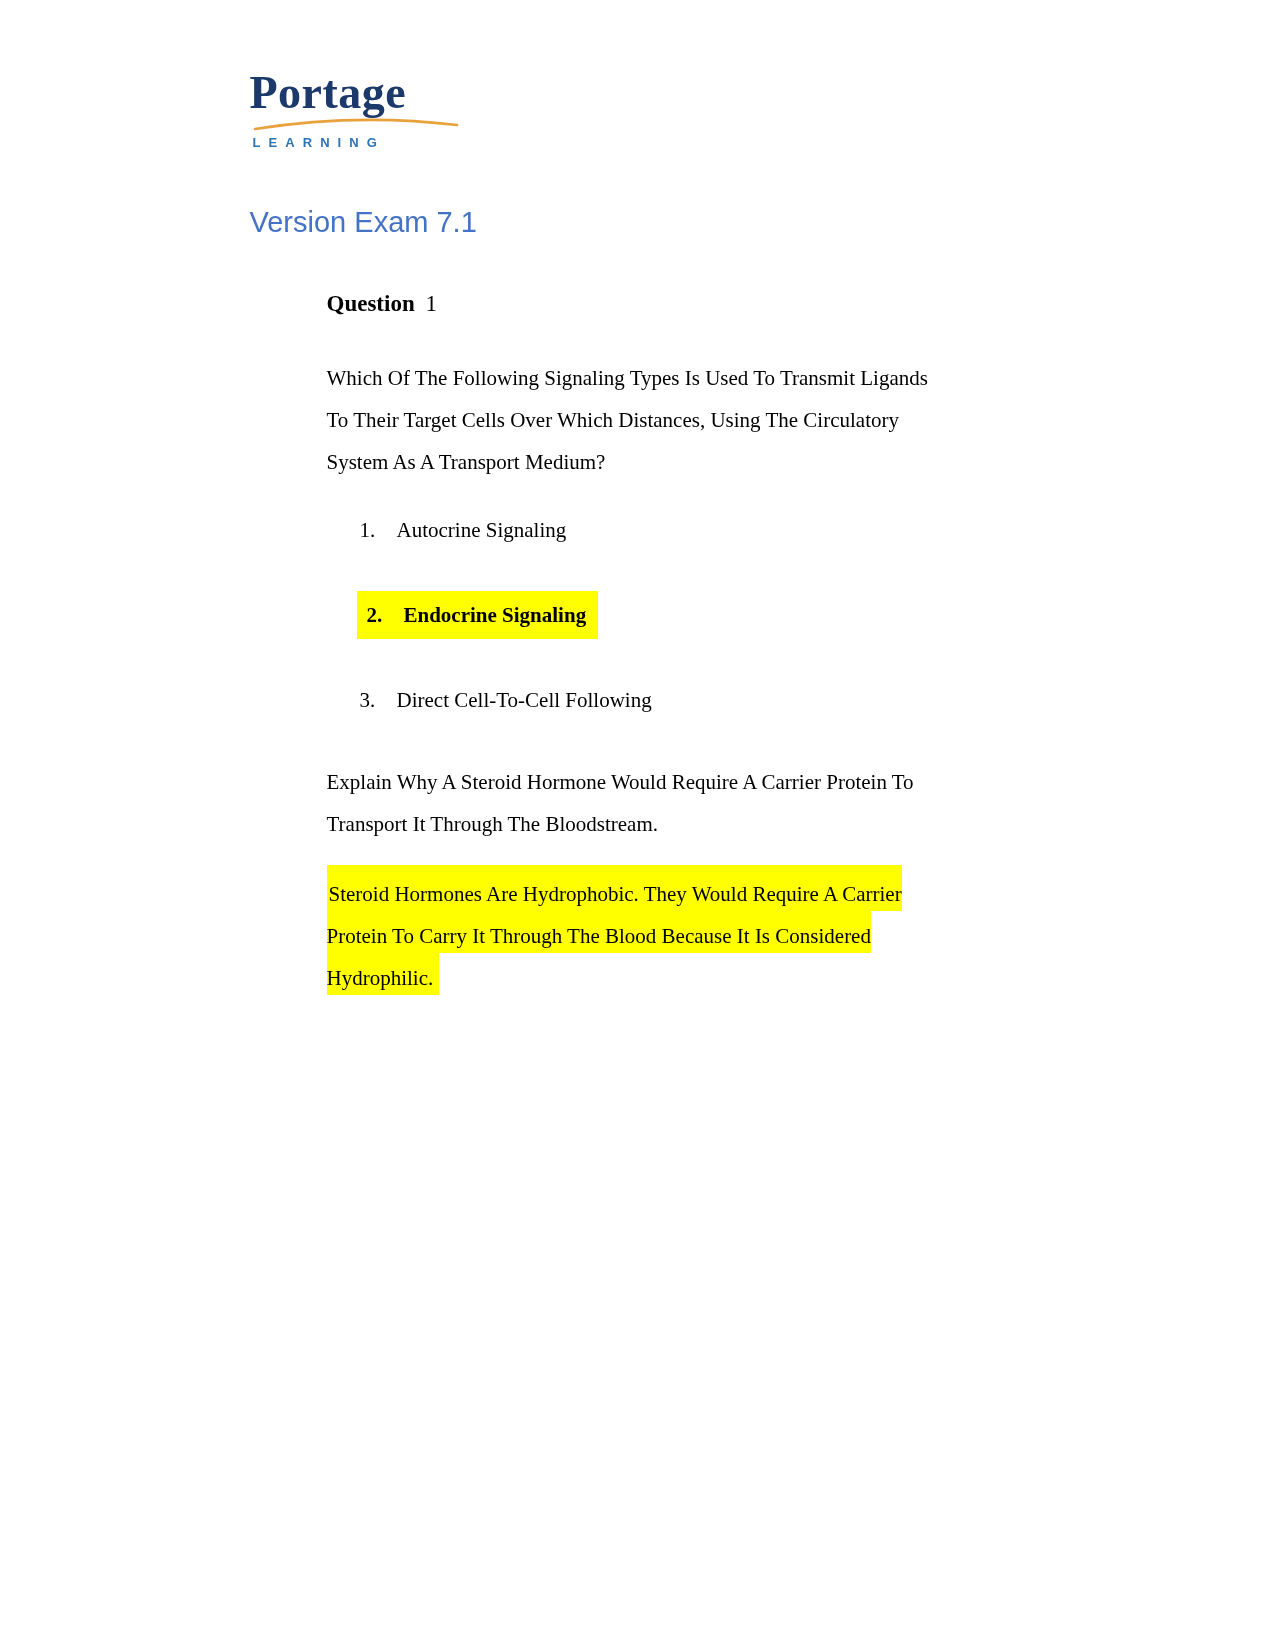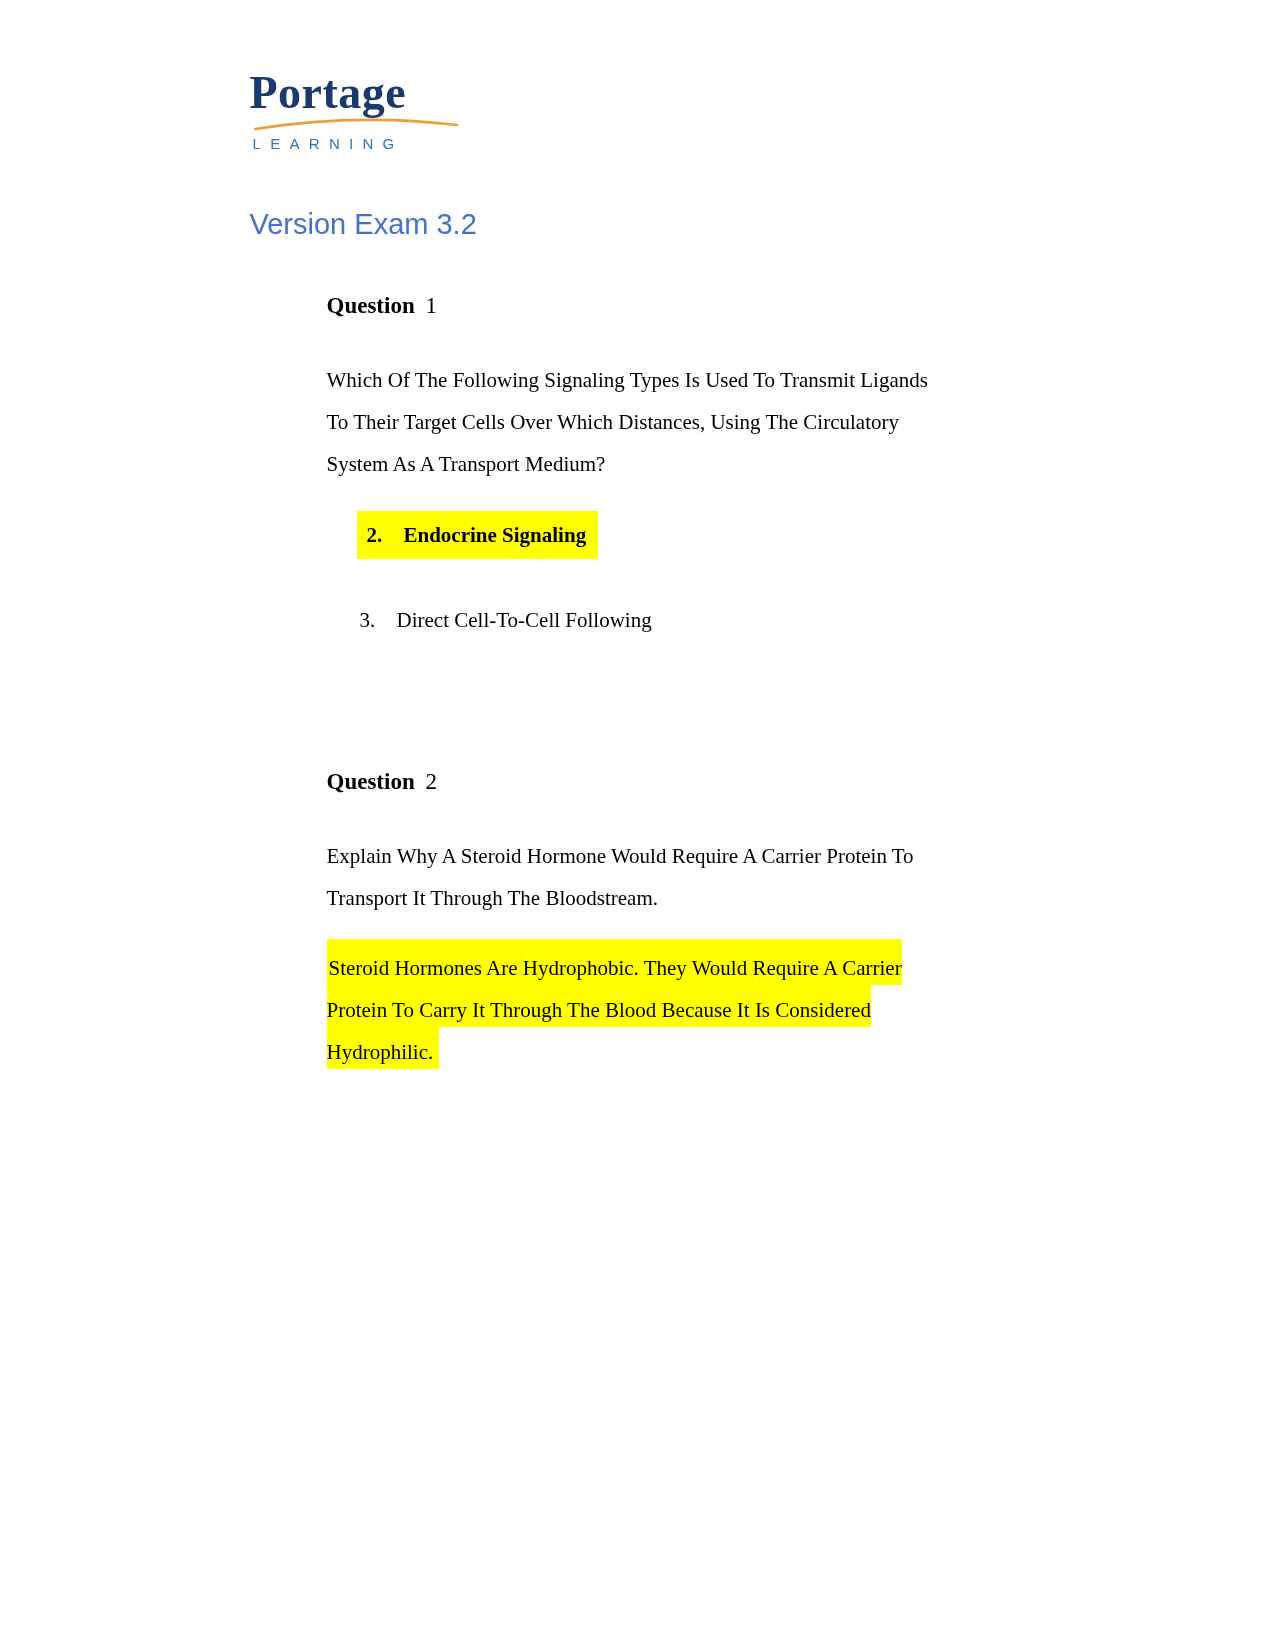--- a/index.html
+++ b/index.html
@@ -11,21 +11,21 @@
   }
 
   
   .logo { margin:70px 0 0 140px; width:215px; }
   .logo-word {
     font-family:"Liberation Serif", serif; font-weight:700; font-size:46px;
     line-height:1; color:var(--logo-navy, #1B3A6B); letter-spacing:0.5px;
   }
   .logo-swoosh { display:block; margin:2px 0 0 2px; }
   .logo-sub {
-    font-family:"Liberation Sans", sans-serif; font-size:15px; font-weight:400;
+    font-family:"Liberation Sans", sans-serif; font-size:13px; font-weight:700;
     color:var(--logo-blue, #2D74B5); letter-spacing:0.62em; margin:3px 0 0 3px;
     white-space:nowrap;
   }
 
   
   .doc-title {
     margin:56px 0 0 140px;
     font-family:"Liberation Sans", sans-serif; font-weight:400; font-size:29px;
     color:var(--accent-blue, #4472C4);
   }
@@ -60,50 +60,49 @@
 <div class="page">
 
   <header class="logo">
     <div class="logo-word">Portage</div>
     <svg class="logo-swoosh" width="208" height="14" viewBox="0 0 208 14" aria-hidden="true">
       <path d="M3 11 Q 104 -5 205 7" fill="none" stroke="var(--logo-gold, #E9A23B)" stroke-width="2.6" stroke-linecap="round"></path>
     </svg>
     <div class="logo-sub">LEARNING</div>
   </header>
 
-  <h1 class="doc-title">Version Exam 3.2</h1>
+  <h1 class="doc-title">Version Exam 7.1</h1>
 
   <main class="content">
 
     <h2 class="q-heading">
       <span class="q-label">Question</span>
       <span class="q-number">1</span>
     </h2>
 
     <p class="prompt">Which Of The Following Signaling Types Is Used To Transmit Ligands To Their Target Cells Over Which Distances, Using The Circulatory System As A Transport Medium?</p>
 
     <div class="options">
 
+      <div class="option">
+        <span class="optwrap"><span class="opt-num">1.</span><span class="opt-text">Autocrine Signaling</span></span>
+      </div>
 
       <div class="option hl">
         <span class="optwrap"><span class="opt-num">2.</span><span class="opt-text">Endocrine Signaling</span></span>
       </div>
 
       <div class="option">
         <span class="optwrap"><span class="opt-num">3.</span><span class="opt-text">Direct Cell-To-Cell Following</span></span>
       </div>
 
 
 
     </div>
 
-    <h2 class="q-heading q2">
-      <span class="q-label">Question</span>
-      <span class="q-number">2</span>
-    </h2>
 
     <p class="prompt">Explain Why A Steroid Hormone Would Require A Carrier Protein To Transport It Through The Bloodstream.</p>
 
     <p class="answer">
       <span class="hl-answer">Steroid Hormones Are Hydrophobic. They Would Require A Carrier Protein To Carry It Through The Blood Because It Is Considered Hydrophilic.</span>
     </p>
 
   </main>
 
 </div>

